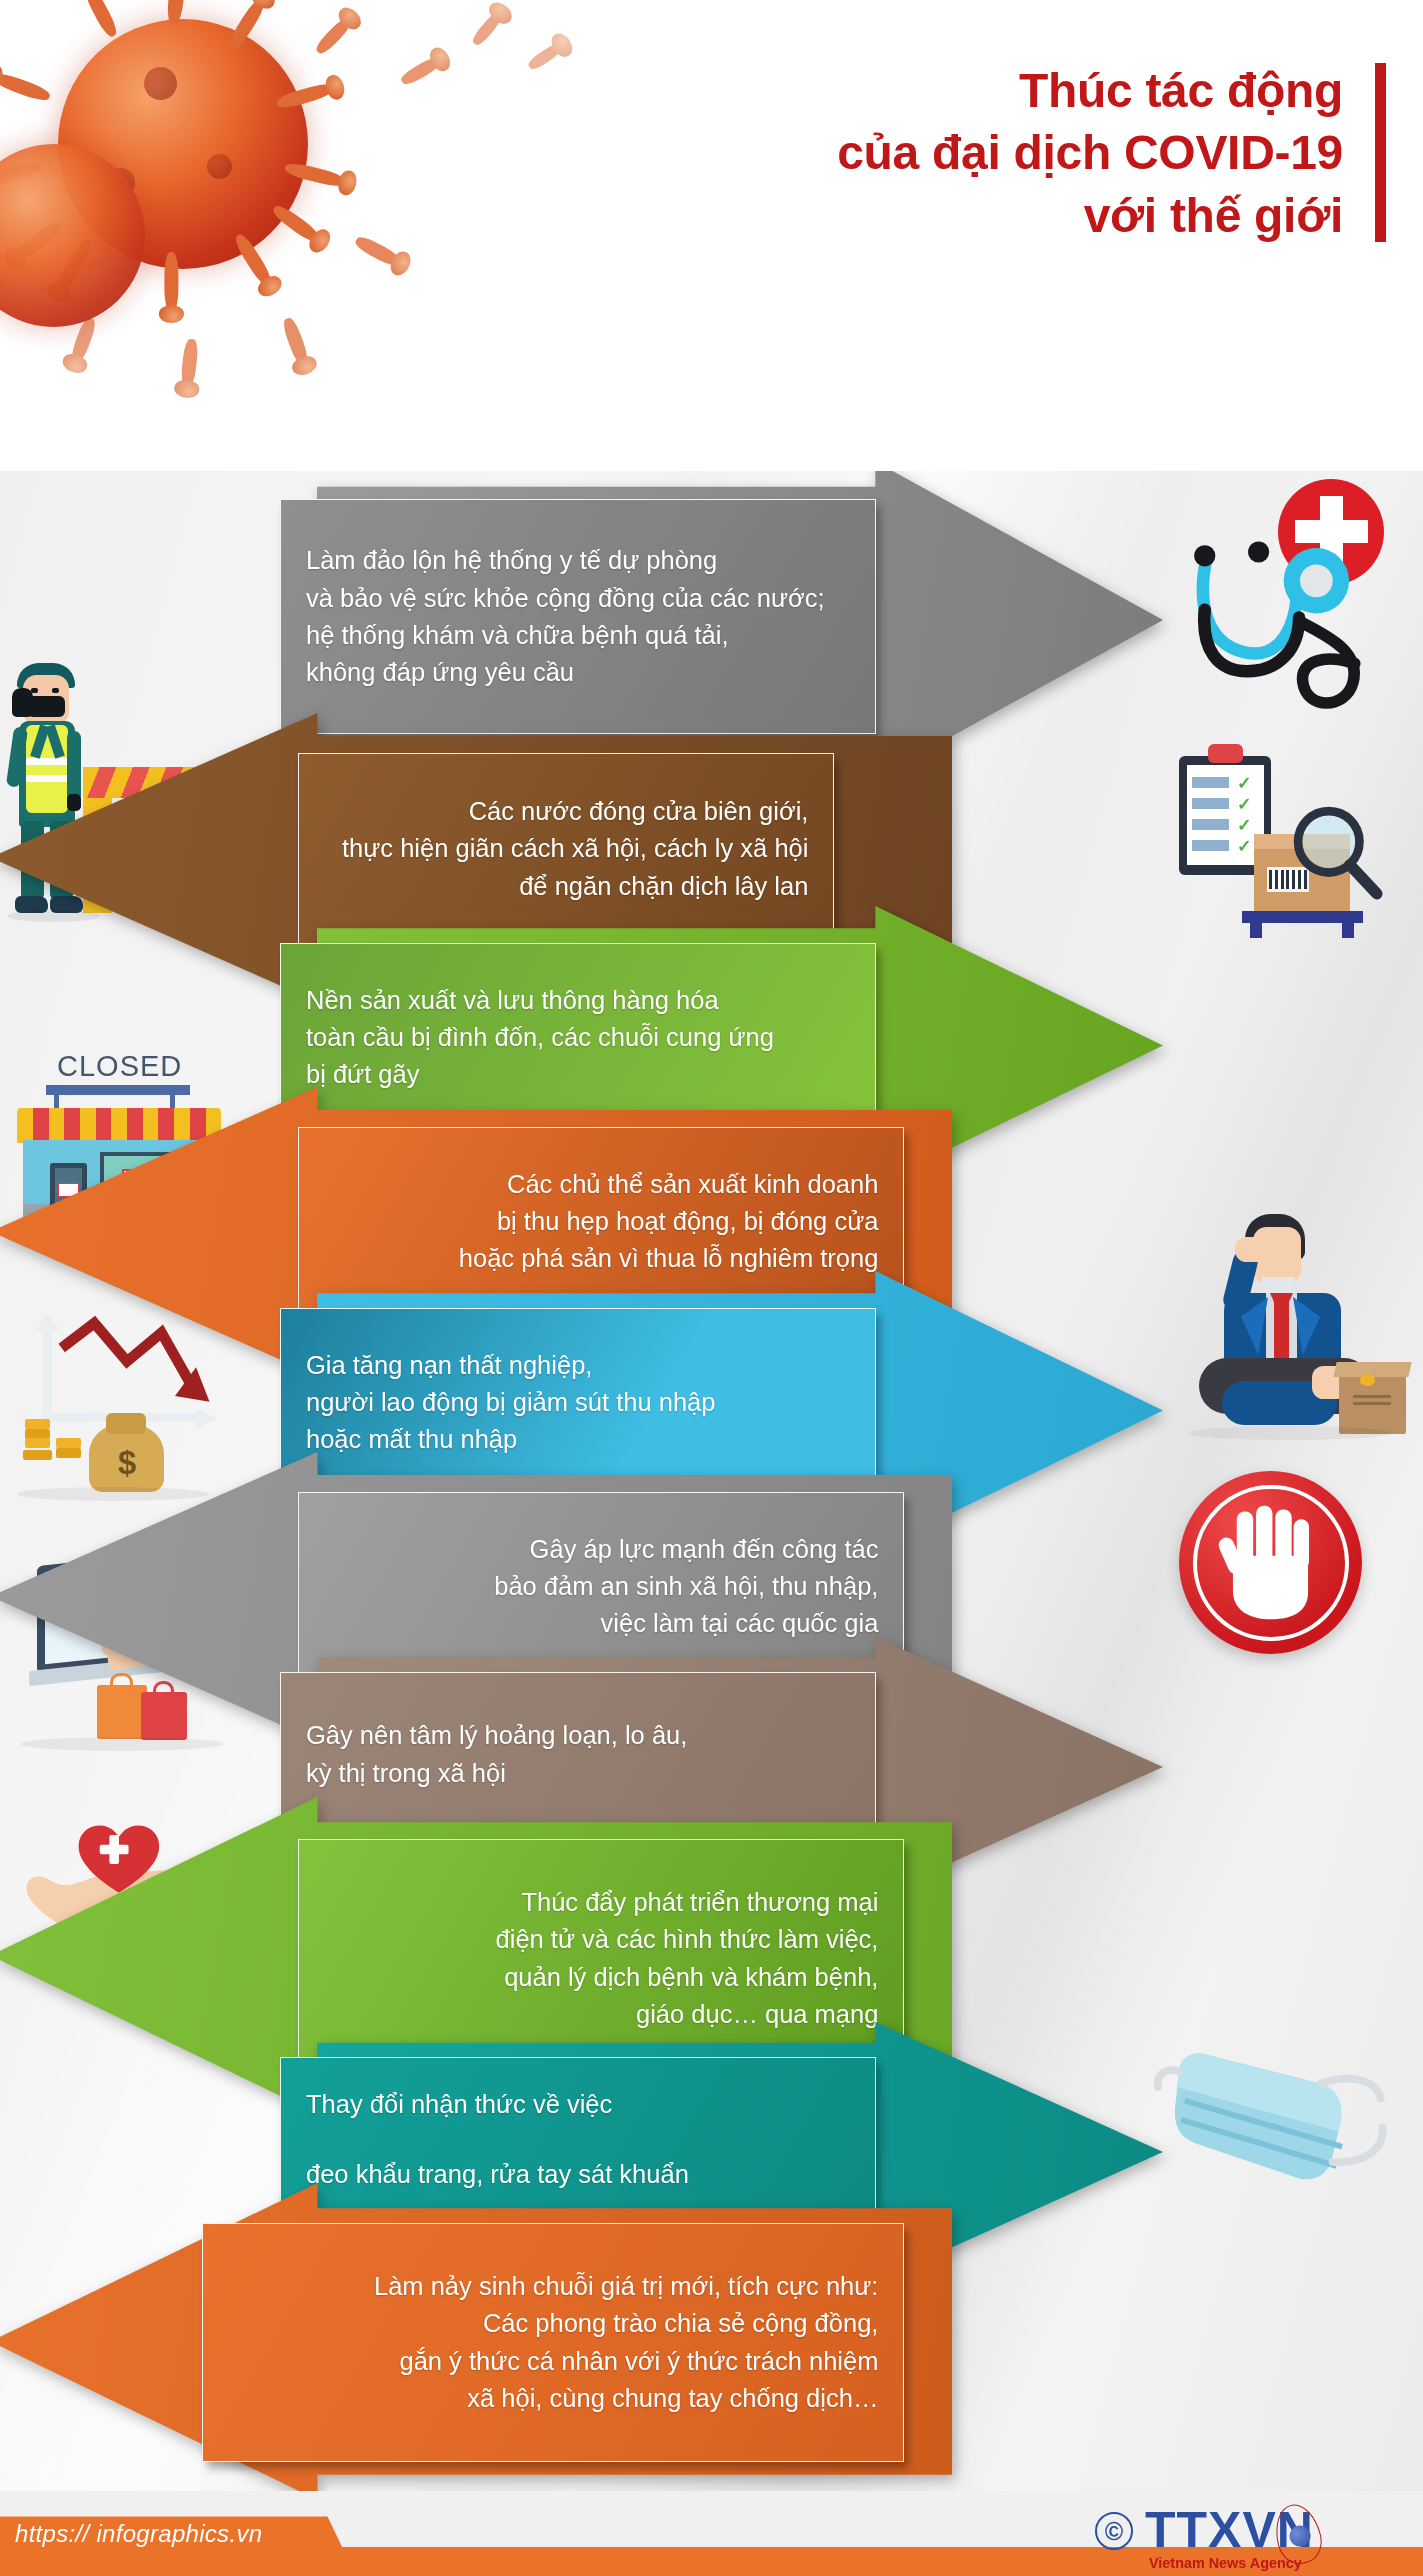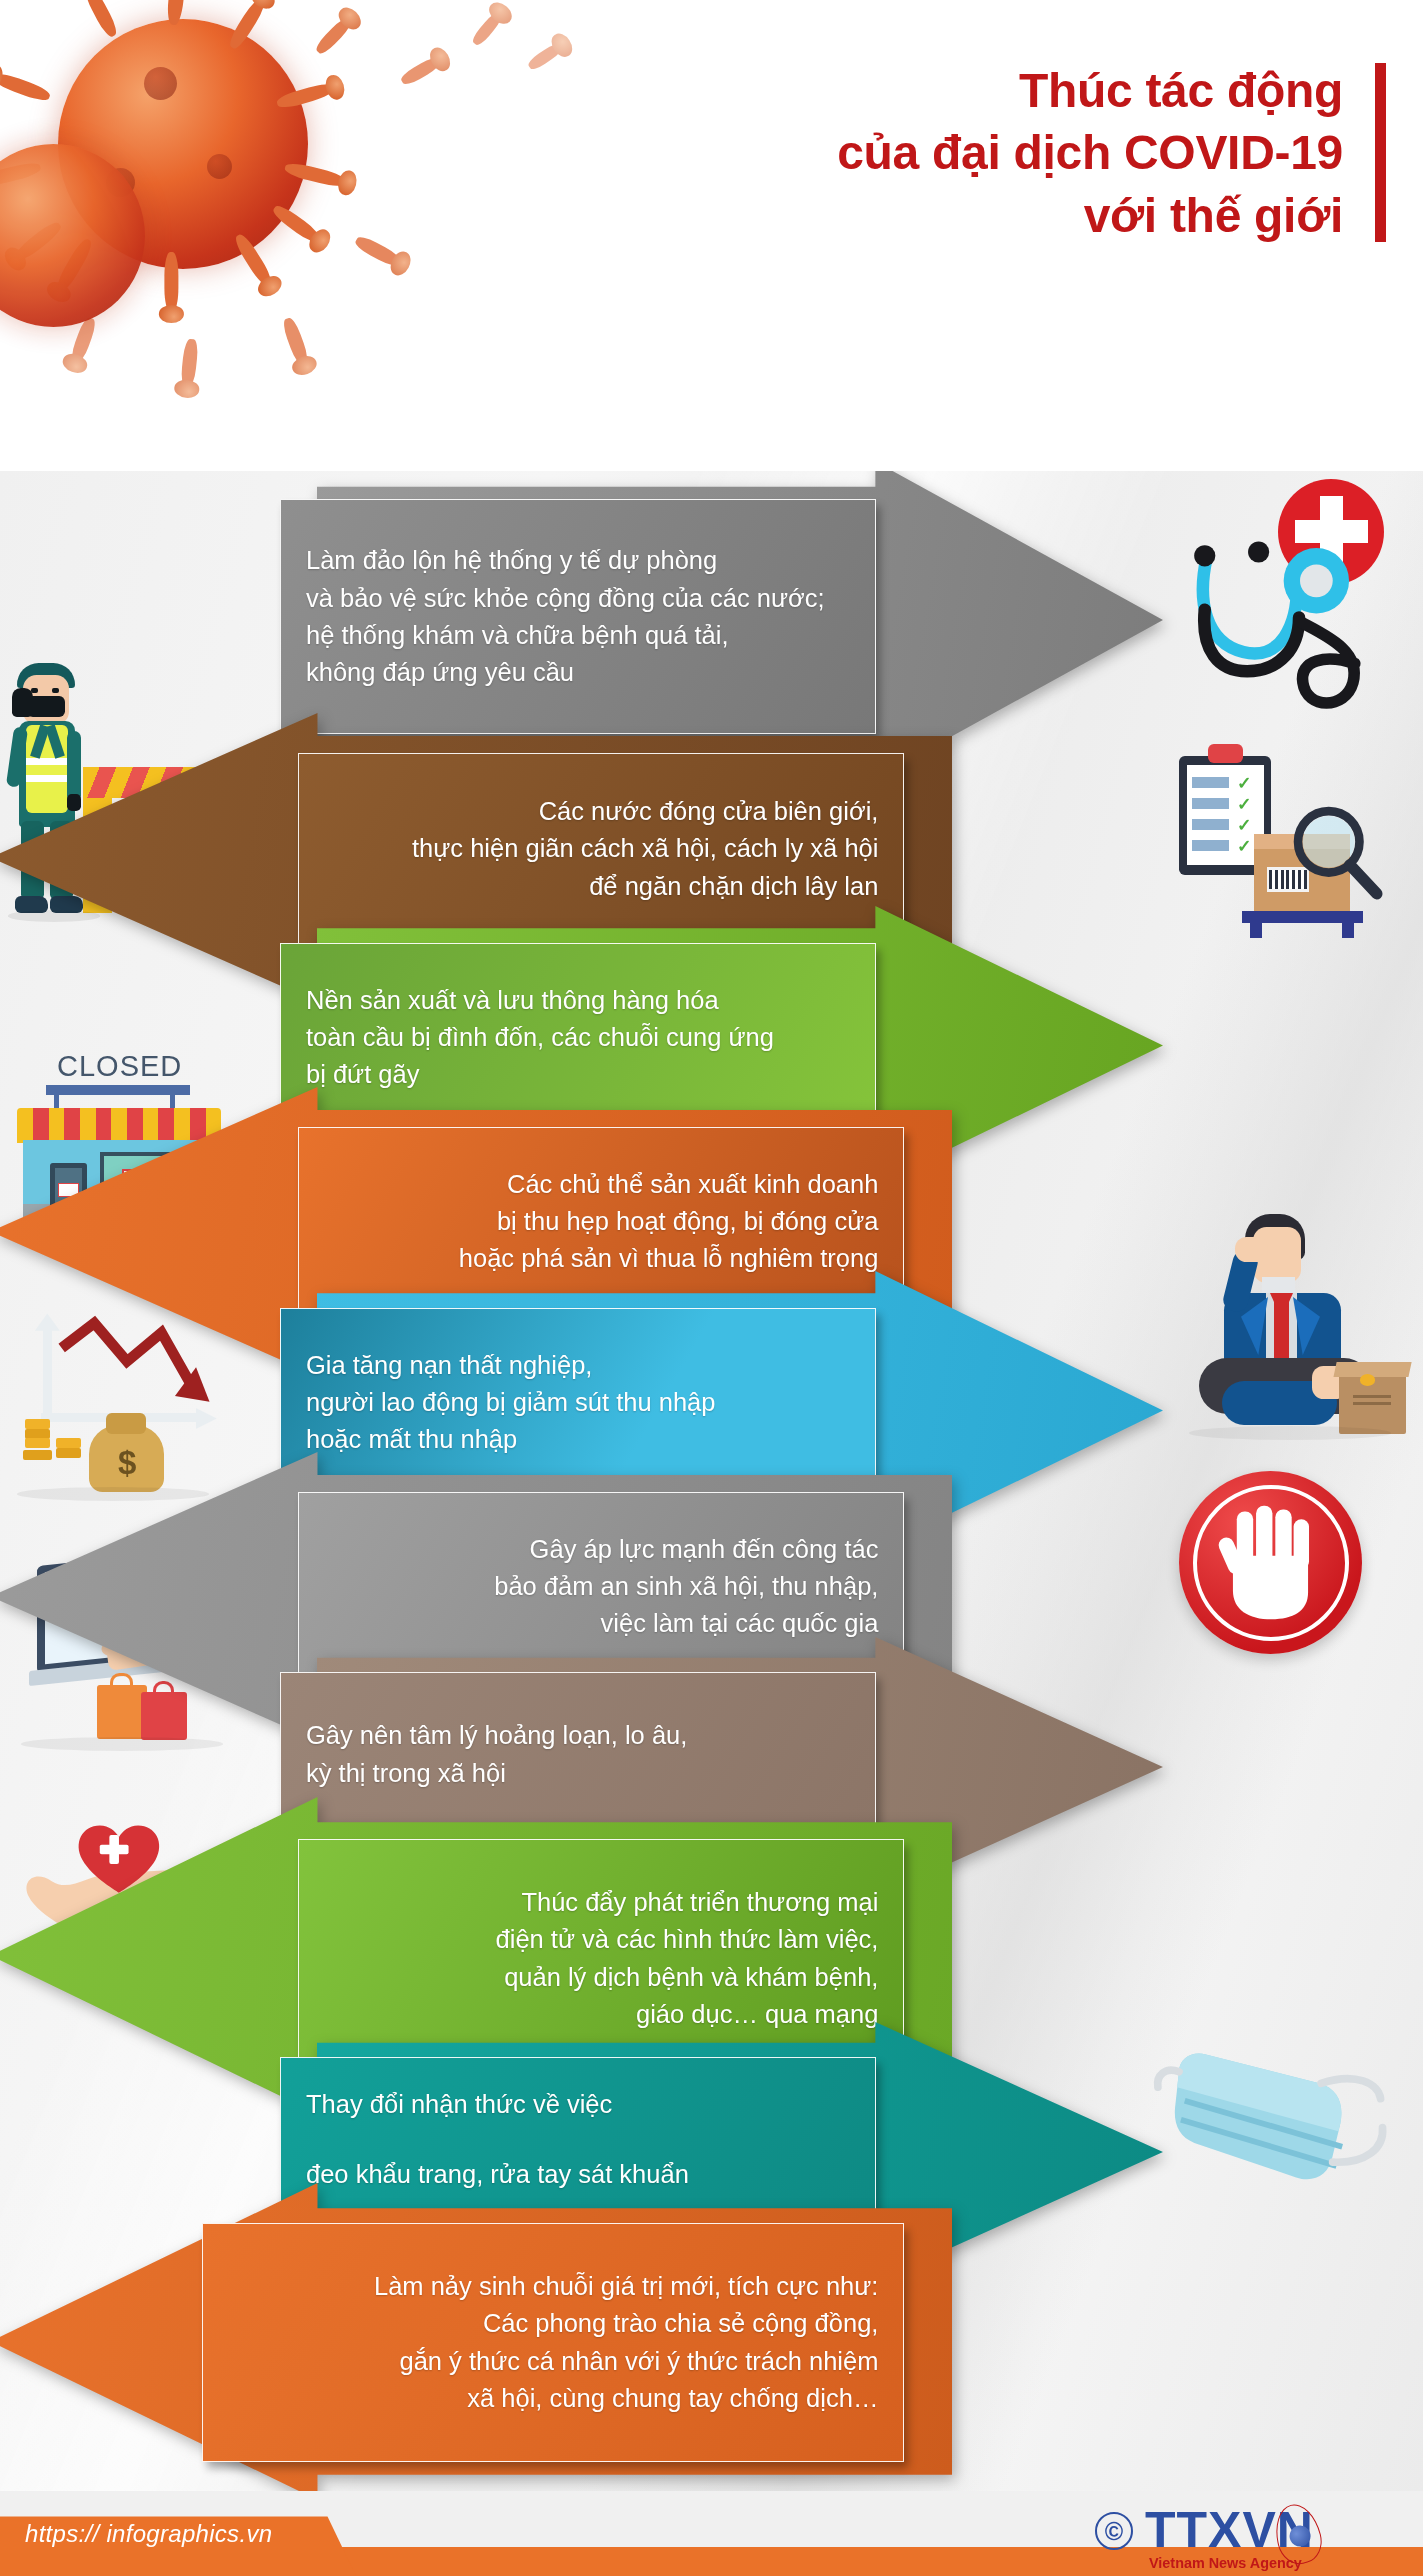--- a/index.html
+++ b/index.html
@@ -103,21 +103,21 @@
     position:absolute; left:0; bottom:0; width:1424px; height:29px;
     background:#ea7229;
   }
   #url-tab{
     position:absolute; left:0; bottom:0; width:356px; height:85px;
     background:#ea7229;
     clip-path:polygon(0 30%, 92% 30%, 100% 100%, 0 100%);
     display:flex; align-items:center;
   }
   #url-text{
-    color:#ffffff; font-size:24px; font-style:italic; padding-left:25px;
+    color:#ffffff; font-size:24px; font-style:italic; padding-left:15px;
     letter-spacing:0.3px;
   }
   #logo{ position:absolute; right:21px; top:3.8px; width:308px; height:77px; }
   #logo-c{
     position:absolute; left:0; top:17.3px; width:38px; height:38px;
     border:2.9px solid #2d4fa2; border-radius:50%;
     color:#2d4fa2; font-size:25px; font-weight:bold;
     display:flex; align-items:center; justify-content:center;
   }
   #logo-ttxvn{
@@ -391,21 +391,21 @@
         <p>không đáp ứng yêu cầu</p>
       </div>
   </div>
 
   <div class="band align-right" style="left:-9.6px;top:242px;width:962px;height:289px;">
     <div class="arrow">
       <div class="shape">
           <i style="background:linear-gradient(100deg,#8c5a2e,#6f4422);clip-path:polygon(34% 8%,100% 8%,100% 92%,34% 92%,34% 100%,0 50%,34% 0);"></i>
         </div>
     </div>
-    <div class="plate" style="left:308px;top:40px;height:192px;width:606px;background:linear-gradient(120deg,#8e5c2f,#744721);">
+    <div class="plate" style="left:308px;top:40px;height:192px;width:536px;background:linear-gradient(120deg,#8e5c2f,#744721);">
         <p>Các nước <b>đóng cửa biên giới</b>,</p>
         <p>thực hiện giãn cách xã hội, cách ly xã hội</p>
         <p>để ngăn chặn dịch lây lan</p>
       </div>
   </div>
 
   <div class="band align-left" style="left:317px;top:435px;width:846px;height:279px;">
     <div class="arrow">
       <div class="shape">
           <i style="background:linear-gradient(100deg,#81c03a,#67a521);clip-path:polygon(0 8%,66% 8%,66% 0,100% 50%,66% 100%,66% 92%,0 92%);"></i>

